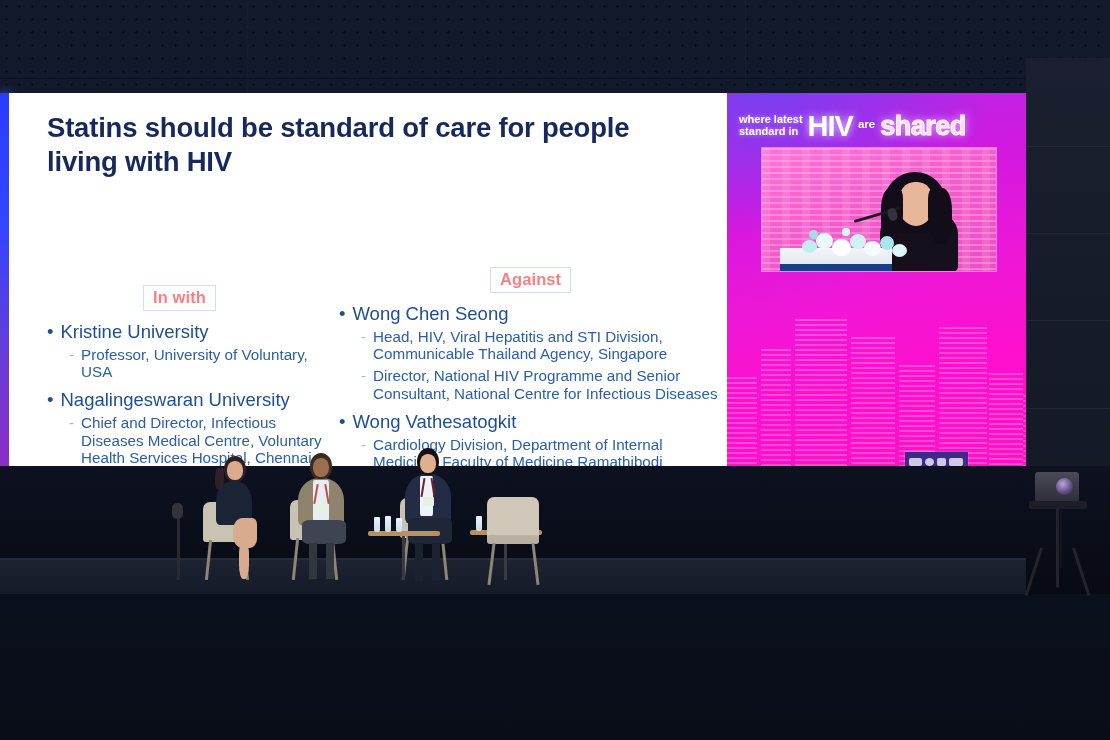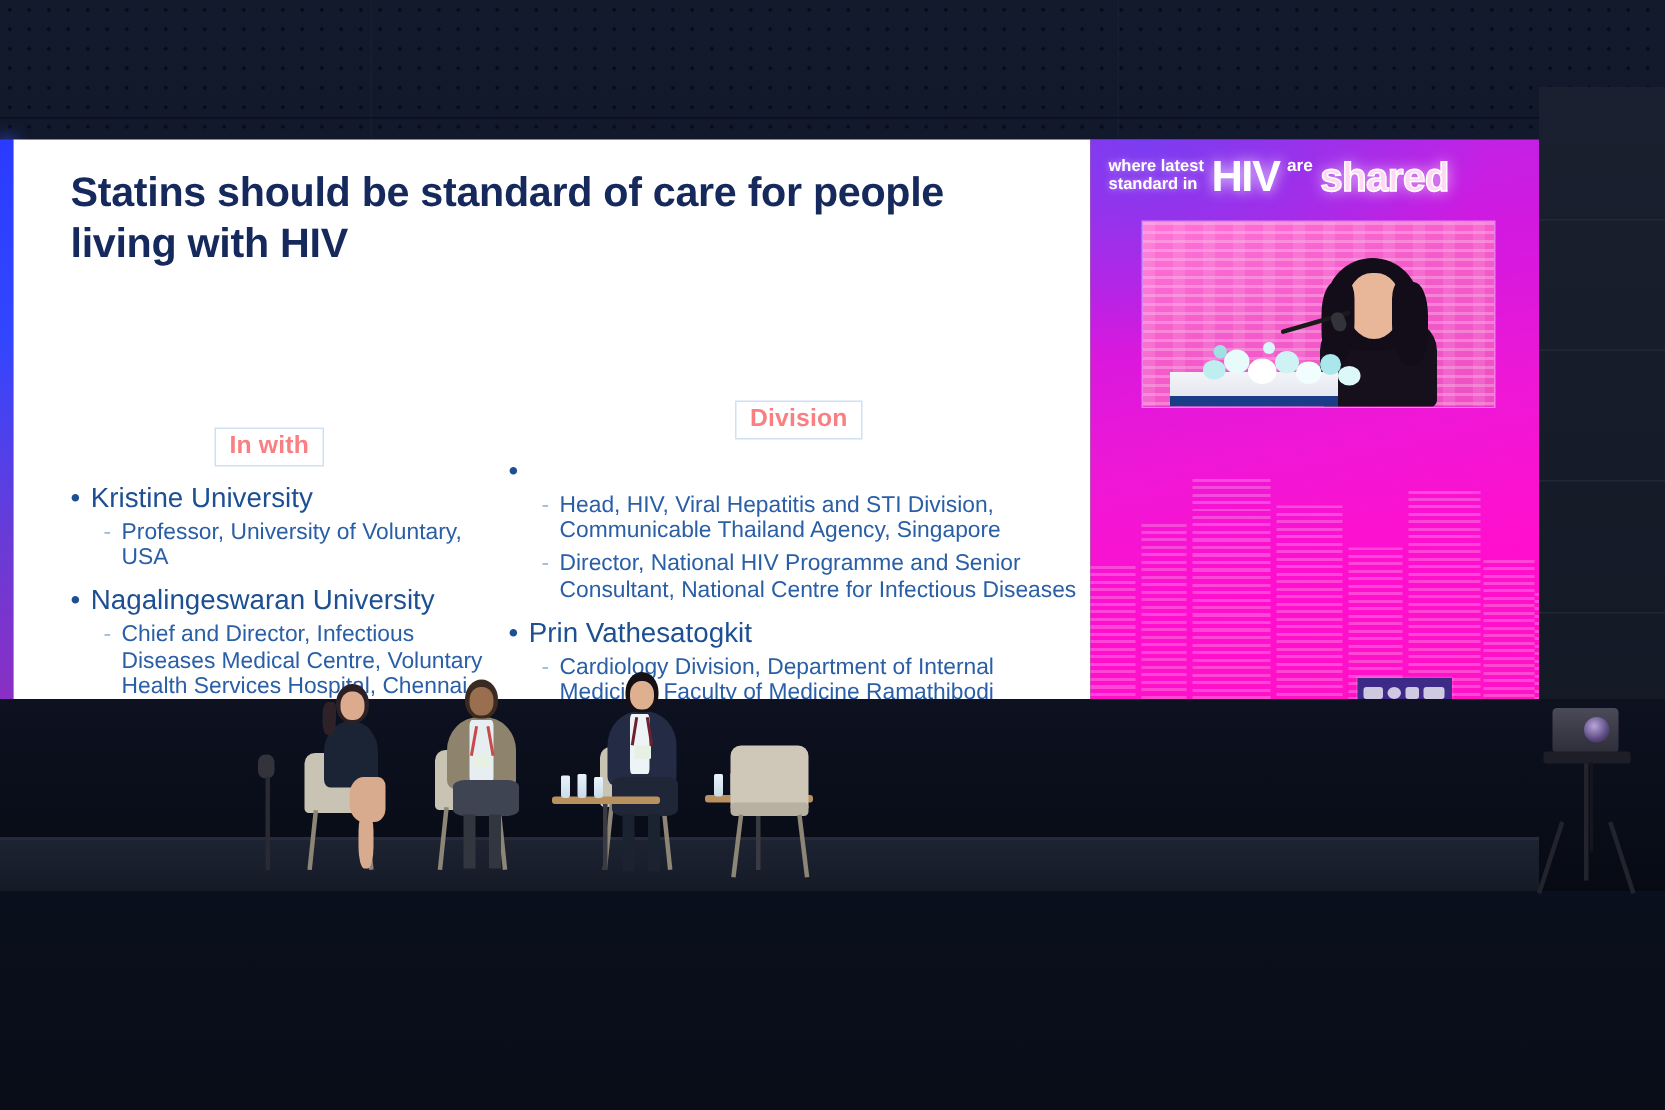--- a/index.html
+++ b/index.html
@@ -50,21 +50,21 @@
 
   
   .magenta{position:absolute;left:727px;top:0;width:299px;height:373px;overflow:hidden;
     background:
       radial-gradient(140% 70% at 12% 0%, #7b3df0 0%, rgba(123,61,240,0) 55%),
       linear-gradient(168deg,#b32ae8 0%,#d119e0 26%,#ef17d6 52%,#ff0fce 74%,#ff12c6 100%);}
   .mag-city{position:absolute;left:-10px;top:196px;width:320px;height:180px;opacity:.30;}
   .mag-city .tower{position:absolute;bottom:0;
     background:repeating-linear-gradient(180deg,rgba(255,255,255,.75) 0 2px, rgba(255,255,255,0) 2px 5px);}
   .banner{position:absolute;left:12px;top:13px;width:280px;height:40px;
-    display:flex;align-items:flex-start;gap:5px;color:#ffffff;}
+    display:flex;align-items:center;gap:5px;color:#ffffff;}
   .bn-small{font-size:11px;font-weight:bold;line-height:1.05;text-align:left;
     text-shadow:0 0 5px rgba(255,255,255,.5);}
   .bn-hiv{font-size:29px;font-weight:bold;letter-spacing:-1px;line-height:.85;
     text-shadow:0 0 9px rgba(255,255,255,.85);}
   .bn-are{font-size:11.5px;font-weight:bold;line-height:1;padding-bottom:3px;}
   .bn-shared{font-size:27px;font-weight:bold;letter-spacing:-.5px;line-height:.9;
     color:#ffd9f4;-webkit-text-stroke:1px #ffffff;text-shadow:0 0 10px rgba(255,255,255,.8);}
 
   
   .vfeed{position:absolute;left:35px;top:55px;width:234px;height:123px;overflow:hidden;
@@ -156,21 +156,21 @@
     </div>
 
   <div class="screen-wrap">
     <div class="edge-glow"></div>
 
     <div class="slide">
 
       <div class="slide-title">Statins should be standard of care for people living with HIV</div>
 
       <div class="tag favor">In with</div>
-      <div class="tag against">Division</div>
+      <div class="tag against">Against</div>
 
       <div class="col left">
         <div class="bullet">
           <span class="dot">•</span>
           <span class="nm">Kristine University</span>
         </div>
         <div class="sub">
           <span class="dash">-</span>
           <span>Professor, University of Voluntary, USA</span>
         </div>
@@ -180,32 +180,33 @@
         </div>
         <div class="sub">
           <span class="dash">-</span>
           <span>Chief and Director, Infectious Diseases Medical Centre, Voluntary Health Services Hospital, Chennai, India</span>
         </div>
       </div>
 
       <div class="col right">
         <div class="bullet">
           <span class="dot">•</span>
+          <span class="nm">Wong Chen Seong</span>
         </div>
         <div class="sub">
           <span class="dash">-</span>
           <span>Head, HIV, Viral Hepatitis and STI Division, Communicable Thailand Agency, Singapore</span>
         </div>
         <div class="sub" style="margin-top:-4px;">
           <span class="dash">-</span>
           <span>Director, National HIV Programme and Senior Consultant, National Centre for Infectious Diseases</span>
         </div>
         <div class="bullet" style="margin-top:6px;">
           <span class="dot">•</span>
-          <span class="nm">Prin Vathesatogkit</span>
+          <span class="nm">Wong Vathesatogkit</span>
         </div>
         <div class="sub">
           <span class="dash">-</span>
           <span>Cardiology Division, Department of Internal Medicine, Faculty of Medicine Ramathibodi Hospital, Mahidol University, Bangkok, Thailand</span>
         </div>
       </div>
     </div>
 
     <div class="magenta">
       <div class="mag-city" id="magCity">

